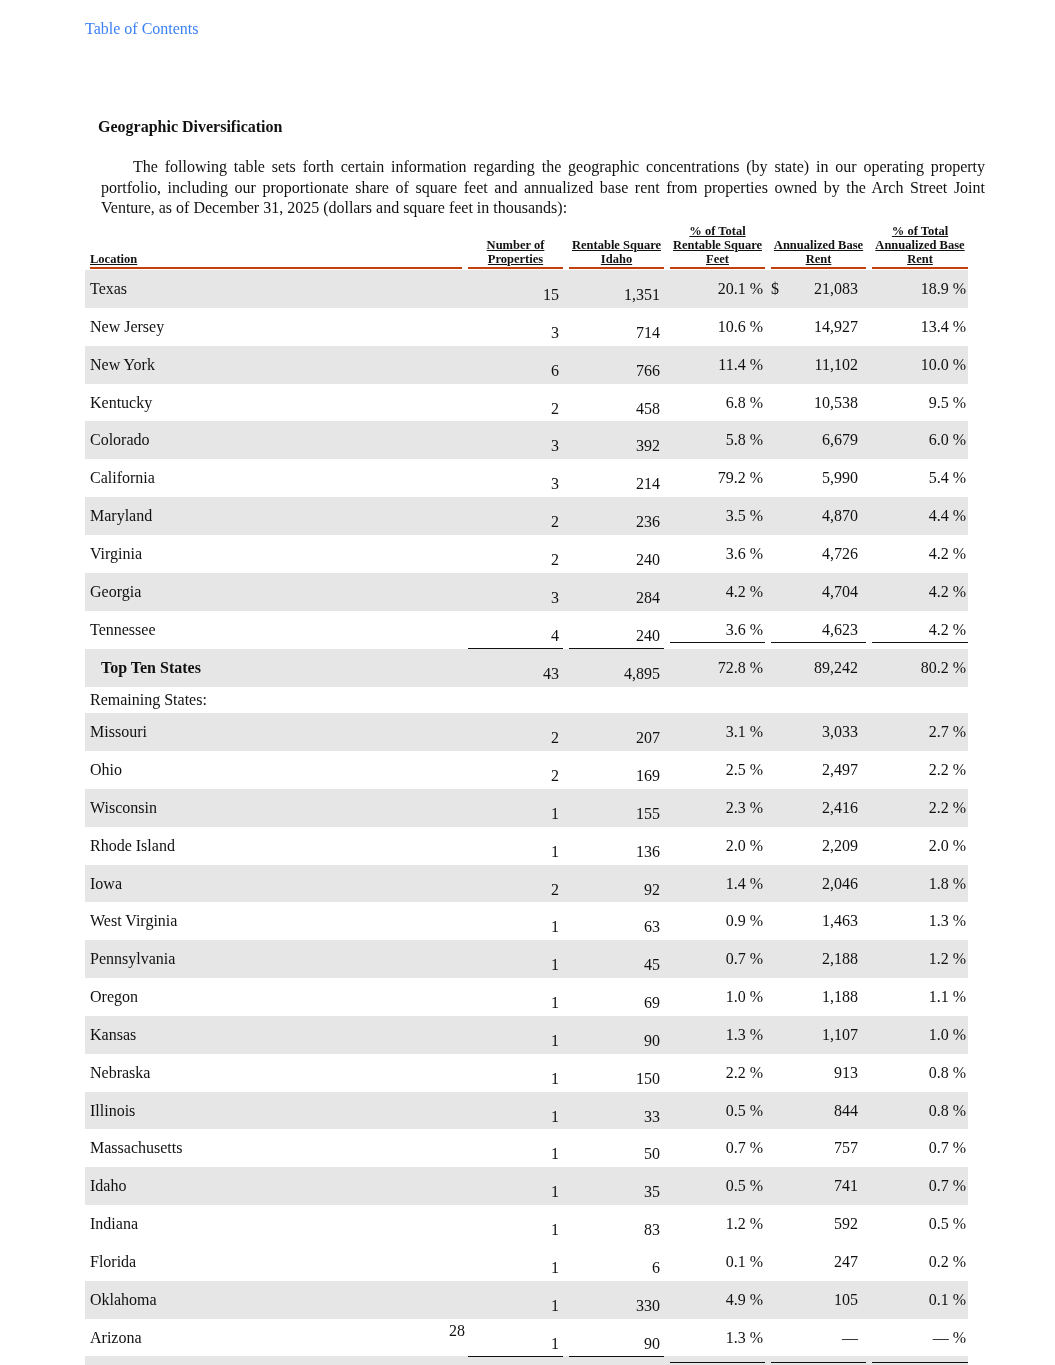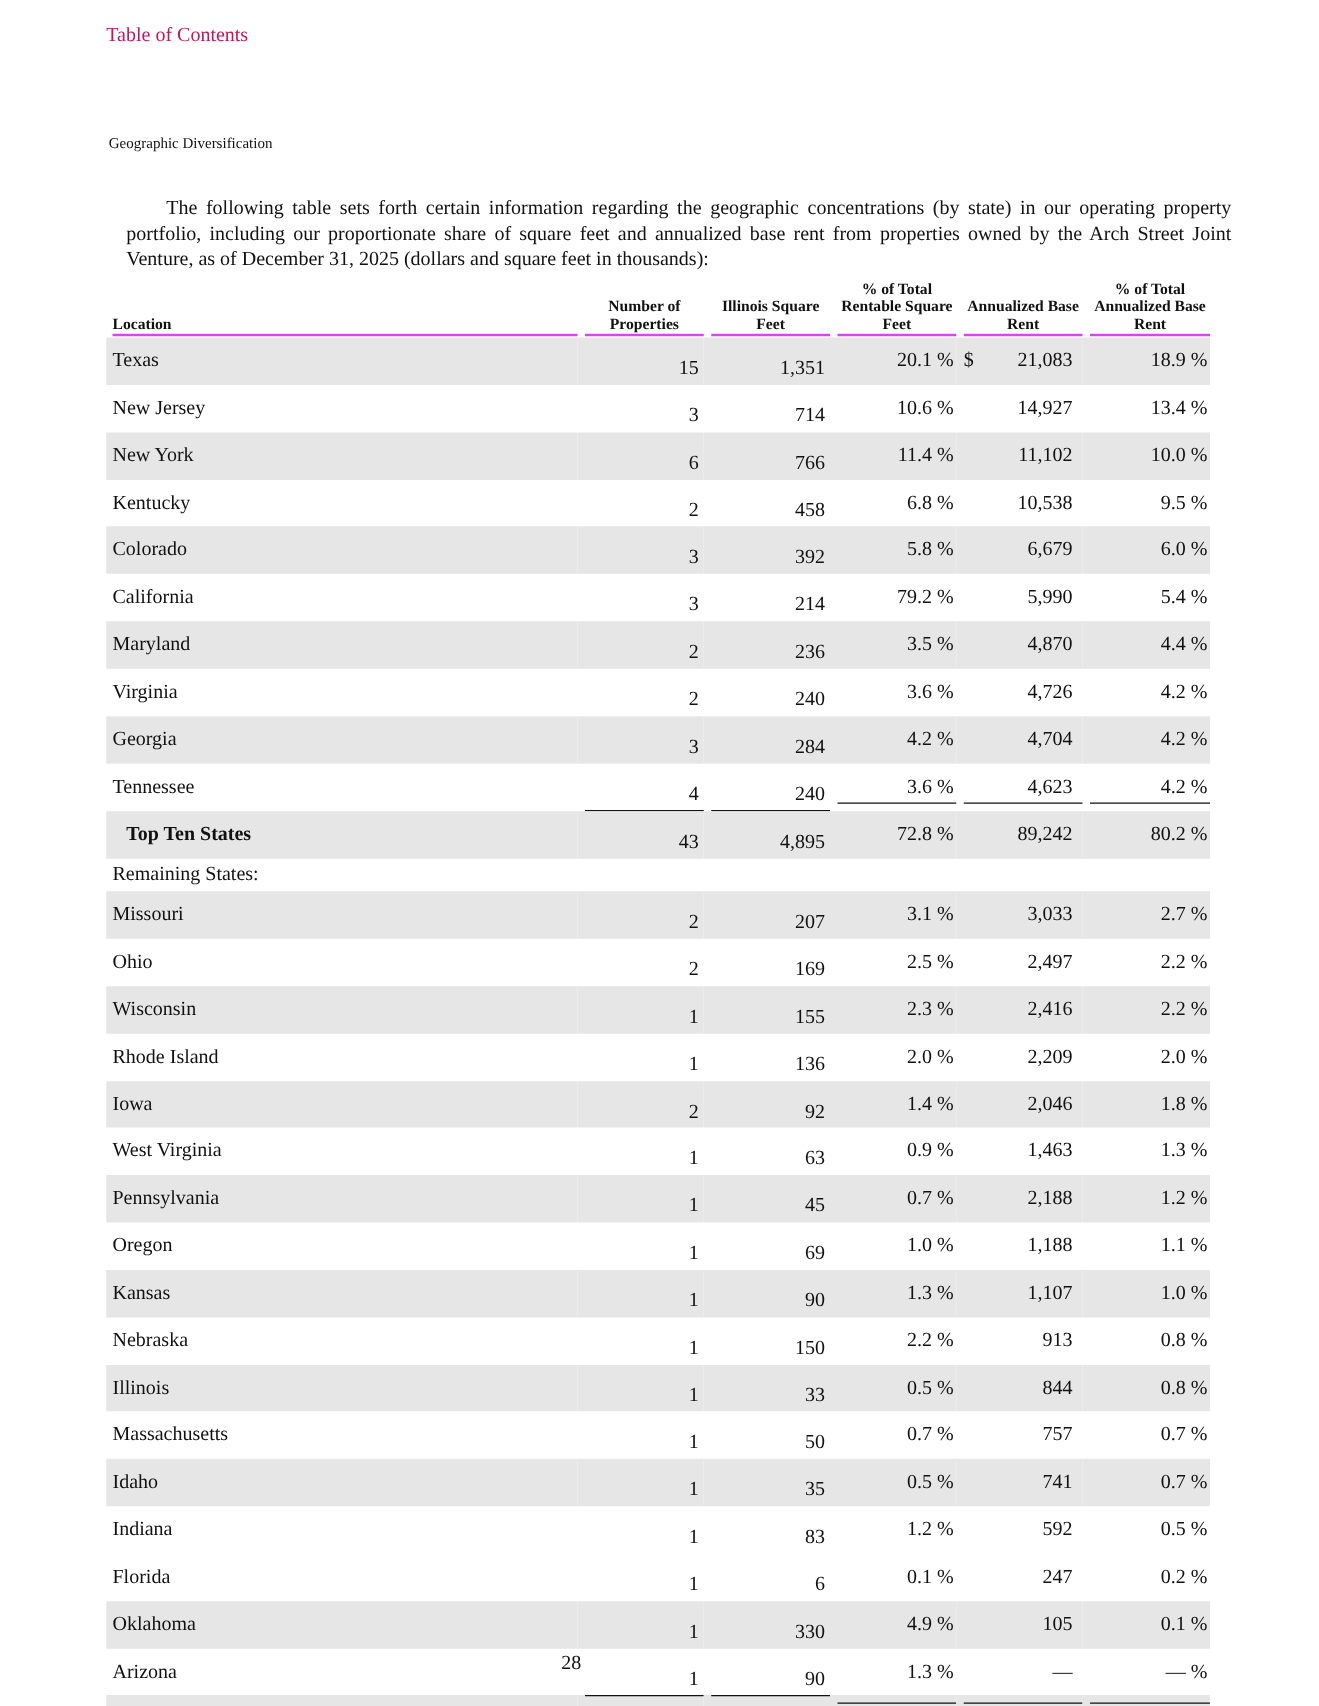--- a/index.html
+++ b/index.html
@@ -3,24 +3,24 @@
   <meta charset="utf-8">
   <style>
     html, body { margin: 0; padding: 0; background: #ffffff; }
     body {
       width: 1055px; height: 1365px; position: relative; overflow: hidden;
       font-family: "Liberation Serif", "DejaVu Serif", serif;
       color: #111111;
     }
     .toc-link {
       position: absolute; left: 85px; top: 20px; font-size: 16px;
-      color: #be185d; text-decoration: none; cursor: pointer;
+      color: #3b82f6; text-decoration: none; cursor: pointer;
     }
     .section-title {
-      position: absolute; left: 85px; top: 105px; font-size: 12px; font-weight: normal; margin: 2px;
+      position: absolute; left: 85px; top: 105px; font-size: 16px; font-weight: bold; margin: 13px;
     }
     .intro {
       position: absolute; left: 85px; top: 141px; width: 884px;
       font-size: 16px; line-height: 20.6px; text-align: justify; margin: 16px;
       text-indent: 32px;
     }
     table.geo {
       position: absolute; left: 85px; top: 224px;
       border-collapse: separate; border-spacing: 0;
       width: 883px; table-layout: fixed; font-size: 16px;
@@ -30,21 +30,21 @@
     table.geo col.c-sqft { width: 101px; }
     table.geo col.c-pct { width: 101px; }
     table.geo col.c-rent { width: 101px; }
     table.geo col.c-pctr { width: 102px; }
     th {
       font-size: 12.5px; font-weight: bold; line-height: 14px;
       vertical-align: bottom; padding: 0 0 1px 0; text-align: center;
     }
     th.loc { text-align: left; padding-left: 5px; }
     th span.ul {
-      display: block; border-bottom: 2px solid #d946ef; padding-bottom: 1px;
+      display: block; border-bottom: 2px solid #c2410c; padding-bottom: 1px; text-decoration: underline;
     }
     th.col-gap { padding-left: 6px; }
     td { height: 25.85px; padding: 0; line-height: 25.85px; white-space: nowrap; }
     tr.shade td { background: #e6e6e6; }
     td.loc { padding-left: 5px; }
     td.loc.bold { font-weight: bold; padding-left: 16px; }
     td.num { text-align: right; padding-left: 6px; }
     td.num .cell { display: block; text-align: right; padding-right: 4px; margin-top: 12px; }
     td .rent { display: flex; justify-content: space-between; padding-right: 8px; }
     td .pct-wrap { display: block; text-align: right; padding-right: 2px; }
@@ -79,21 +79,21 @@
   </colgroup>
   <thead>
     <tr>
       <th class="loc">
           <span class="ul">Location</span>
         </th>
       <th class="col-gap">
           <span class="ul">Number of Properties</span>
         </th>
       <th class="col-gap">
-          <span class="ul">Illinois Square Feet</span>
+          <span class="ul">Rentable Square Idaho</span>
         </th>
       <th class="col-gap">
           <span class="ul">% of Total Rentable Square Feet</span>
         </th>
       <th class="col-gap">
           <span class="ul">Annualized Base Rent</span>
         </th>
       <th class="col-gap">
           <span class="ul">% of Total Annualized Base Rent</span>
         </th>

